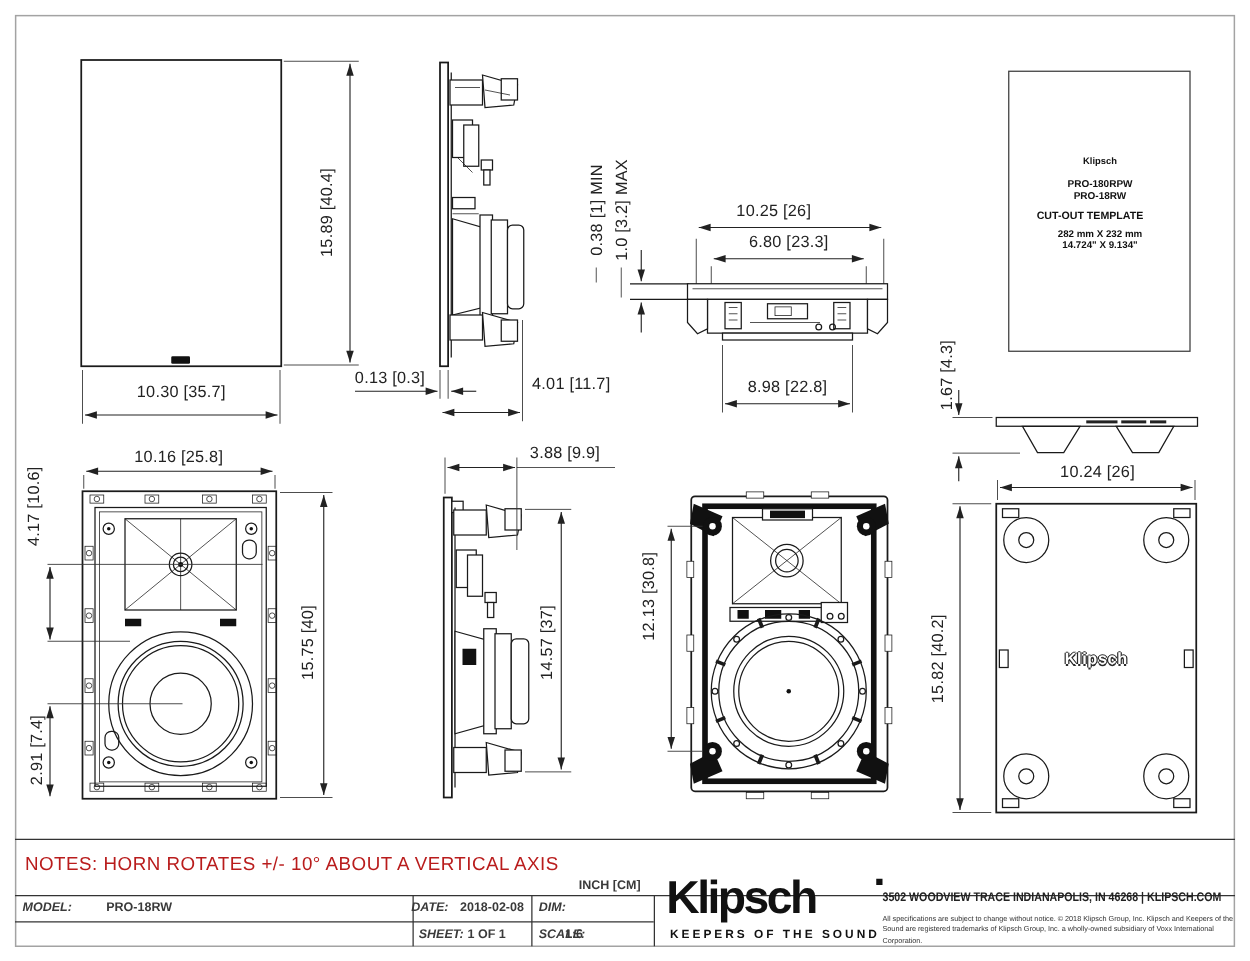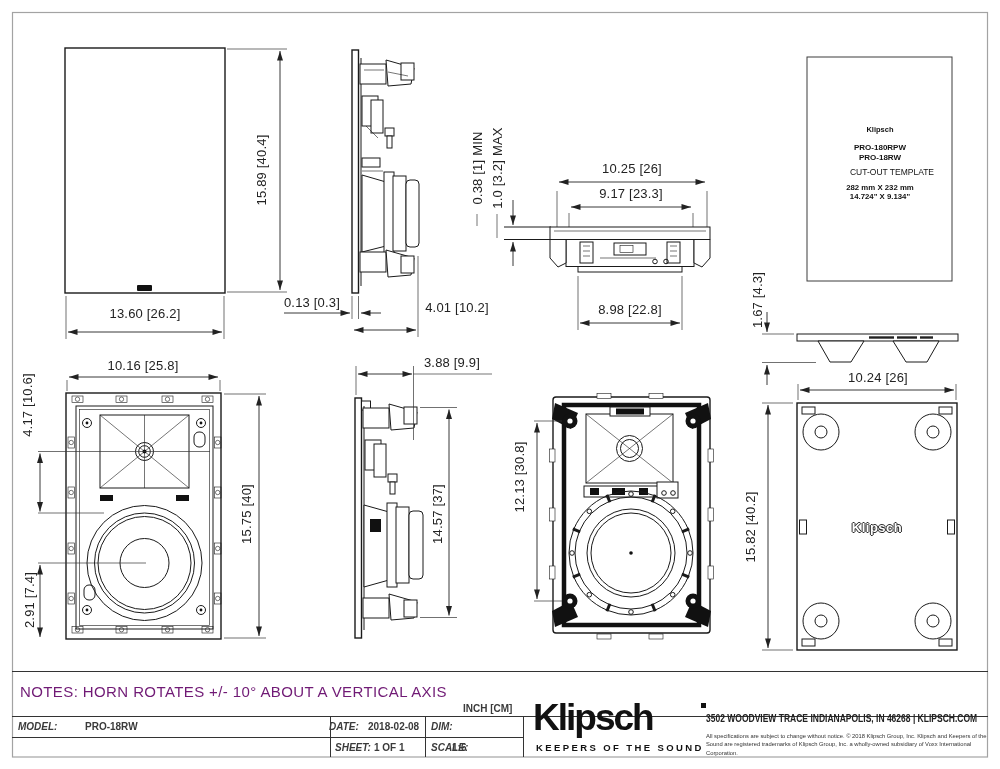--- a/index.html
+++ b/index.html
@@ -20,21 +20,21 @@
   .pb{stroke:#a3a3a3;stroke-width:1.2;fill:none;}
   
   .dlabel{position:absolute;font-size:13px;color:#222;white-space:nowrap;
           transform:translate(-50%,-50%);letter-spacing:0.2px;}
   .dlabel.rot{transform:translate(-50%,-50%) rotate(-90deg);}
   
   .tpl{position:absolute;transform:translate(-50%,-50%);white-space:nowrap;color:#111;text-align:center;}
   
   .tbl{position:absolute;font-weight:bold;font-size:10px;color:#3a3a3a;white-space:nowrap;font-style:italic;}
   .tbv{position:absolute;font-weight:600;font-size:10px;color:#3a3a3a;white-space:nowrap;}
-  .notes{position:absolute;left:20px;top:683px;font-size:15px;color:#701a75;letter-spacing:0.4px;}
+  .notes{position:absolute;left:20px;top:683px;font-size:15px;color:#b91c1c;letter-spacing:0.4px;}
   .logo{position:absolute;left:533px;top:699px;font-size:37px;font-weight:800;color:#111;
         letter-spacing:-2px;line-height:1;}
   .logo-reg{position:absolute;left:701px;top:703px;width:5px;height:5px;background:#111;}
   .tagline{position:absolute;left:536px;top:742px;font-size:9.5px;font-weight:bold;color:#111;
            letter-spacing:2.4px;white-space:nowrap;}
   .address{position:absolute;left:706px;top:713px;font-size:10px;font-weight:bold;color:#222;
            white-space:nowrap;transform:scaleX(0.85);transform-origin:left top;}
   .legal{position:absolute;left:706px;top:732px;width:288px;font-size:5.8px;line-height:1.45;color:#333;}
   .backlogo{position:absolute;left:877px;top:527px;transform:translate(-50%,-50%);
             font-size:13px;font-weight:800;letter-spacing:0.5px;color:#fff;white-space:nowrap;
@@ -357,43 +357,43 @@
       <rect x="799.5" y="520" width="7" height="14"></rect>
           <rect x="947.5" y="520" width="7" height="14"></rect>
     </g>
     <line class="x" x1="762" y1="403" x2="793" y2="403"></line>
     <line class="x" x1="762" y1="650" x2="793" y2="650"></line>
     <line class="m" x1="768" y1="405" x2="768" y2="648"></line>
   </g>
 </svg>
 
 <div class="dlabel rot" style="left:261px;top:170px">15.89 [40.4]</div>
-<div class="dlabel" style="left:145px;top:313px">13.60 [26.2]</div>
+<div class="dlabel" style="left:145px;top:313px">10.30 [35.7]</div>
 <div class="dlabel" style="left:312px;top:302px">0.13 [0.3]</div>
-<div class="dlabel" style="left:457px;top:307px">4.01 [10.2]</div>
+<div class="dlabel" style="left:457px;top:307px">4.01 [11.7]</div>
 <div class="dlabel rot" style="left:477px;top:168px">0.38 [1] MIN</div>
 <div class="dlabel rot" style="left:497px;top:168px">1.0 [3.2] MAX</div>
-<div class="dlabel" style="left:632px;top:168px">10.25 [26]</div>
-<div class="dlabel" style="left:631px;top:193px">9.17 [23.3]</div>
+<div class="dlabel" style="left:619px;top:168px">10.25 [26]</div>
+<div class="dlabel" style="left:631px;top:193px">6.80 [23.3]</div>
 <div class="dlabel" style="left:630px;top:309px">8.98 [22.8]</div>
 <div class="dlabel rot" style="left:757px;top:300px">1.67 [4.3]</div>
 <div class="dlabel" style="left:143px;top:365px">10.16 [25.8]</div>
 <div class="dlabel rot" style="left:27px;top:405px">4.17 [10.6]</div>
 <div class="dlabel rot" style="left:29px;top:600px">2.91 [7.4]</div>
 <div class="dlabel rot" style="left:246px;top:514px">15.75 [40]</div>
 <div class="dlabel" style="left:452px;top:362px">3.88 [9.9]</div>
 <div class="dlabel rot" style="left:437px;top:514px">14.57 [37]</div>
 <div class="dlabel rot" style="left:519px;top:477px">12.13 [30.8]</div>
 <div class="dlabel" style="left:878px;top:377px">10.24 [26]</div>
 <div class="dlabel rot" style="left:750px;top:527px">15.82 [40.2]</div>
 
 <div class="tpl" style="left:880px;top:129px;font-size:7.5px;font-weight:800">Klipsch</div>
 <div class="tpl" style="left:880px;top:147px;font-size:8px;font-weight:bold">PRO-180RPW</div>
 <div class="tpl" style="left:880px;top:157px;font-size:8px;font-weight:bold">PRO-18RW</div>
-<div class="tpl" style="left:892px;top:172px;font-size:8.5px;font-weight:normal">CUT-OUT TEMPLATE</div>
+<div class="tpl" style="left:872px;top:172px;font-size:8.5px;font-weight:bold">CUT-OUT TEMPLATE</div>
 <div class="tpl" style="left:880px;top:187px;font-size:7.8px;font-weight:600">282 mm X 232 mm</div>
 <div class="tpl" style="left:880px;top:196px;font-size:7.8px;font-weight:600">14.724" X 9.134"</div>
 
 <div class="backlogo">Klipsch</div>
 
 <div class="notes">NOTES: HORN ROTATES +/- 10° ABOUT A VERTICAL AXIS</div>
 <div class="tbl" style="left:18px;top:721px">MODEL:</div>
 <div class="tbv" style="left:85px;top:721px">PRO-18RW</div>
 <div class="tbl" style="left:329px;top:721px">DATE:</div>
 <div class="tbv" style="left:368px;top:721px">2018-02-08</div>

